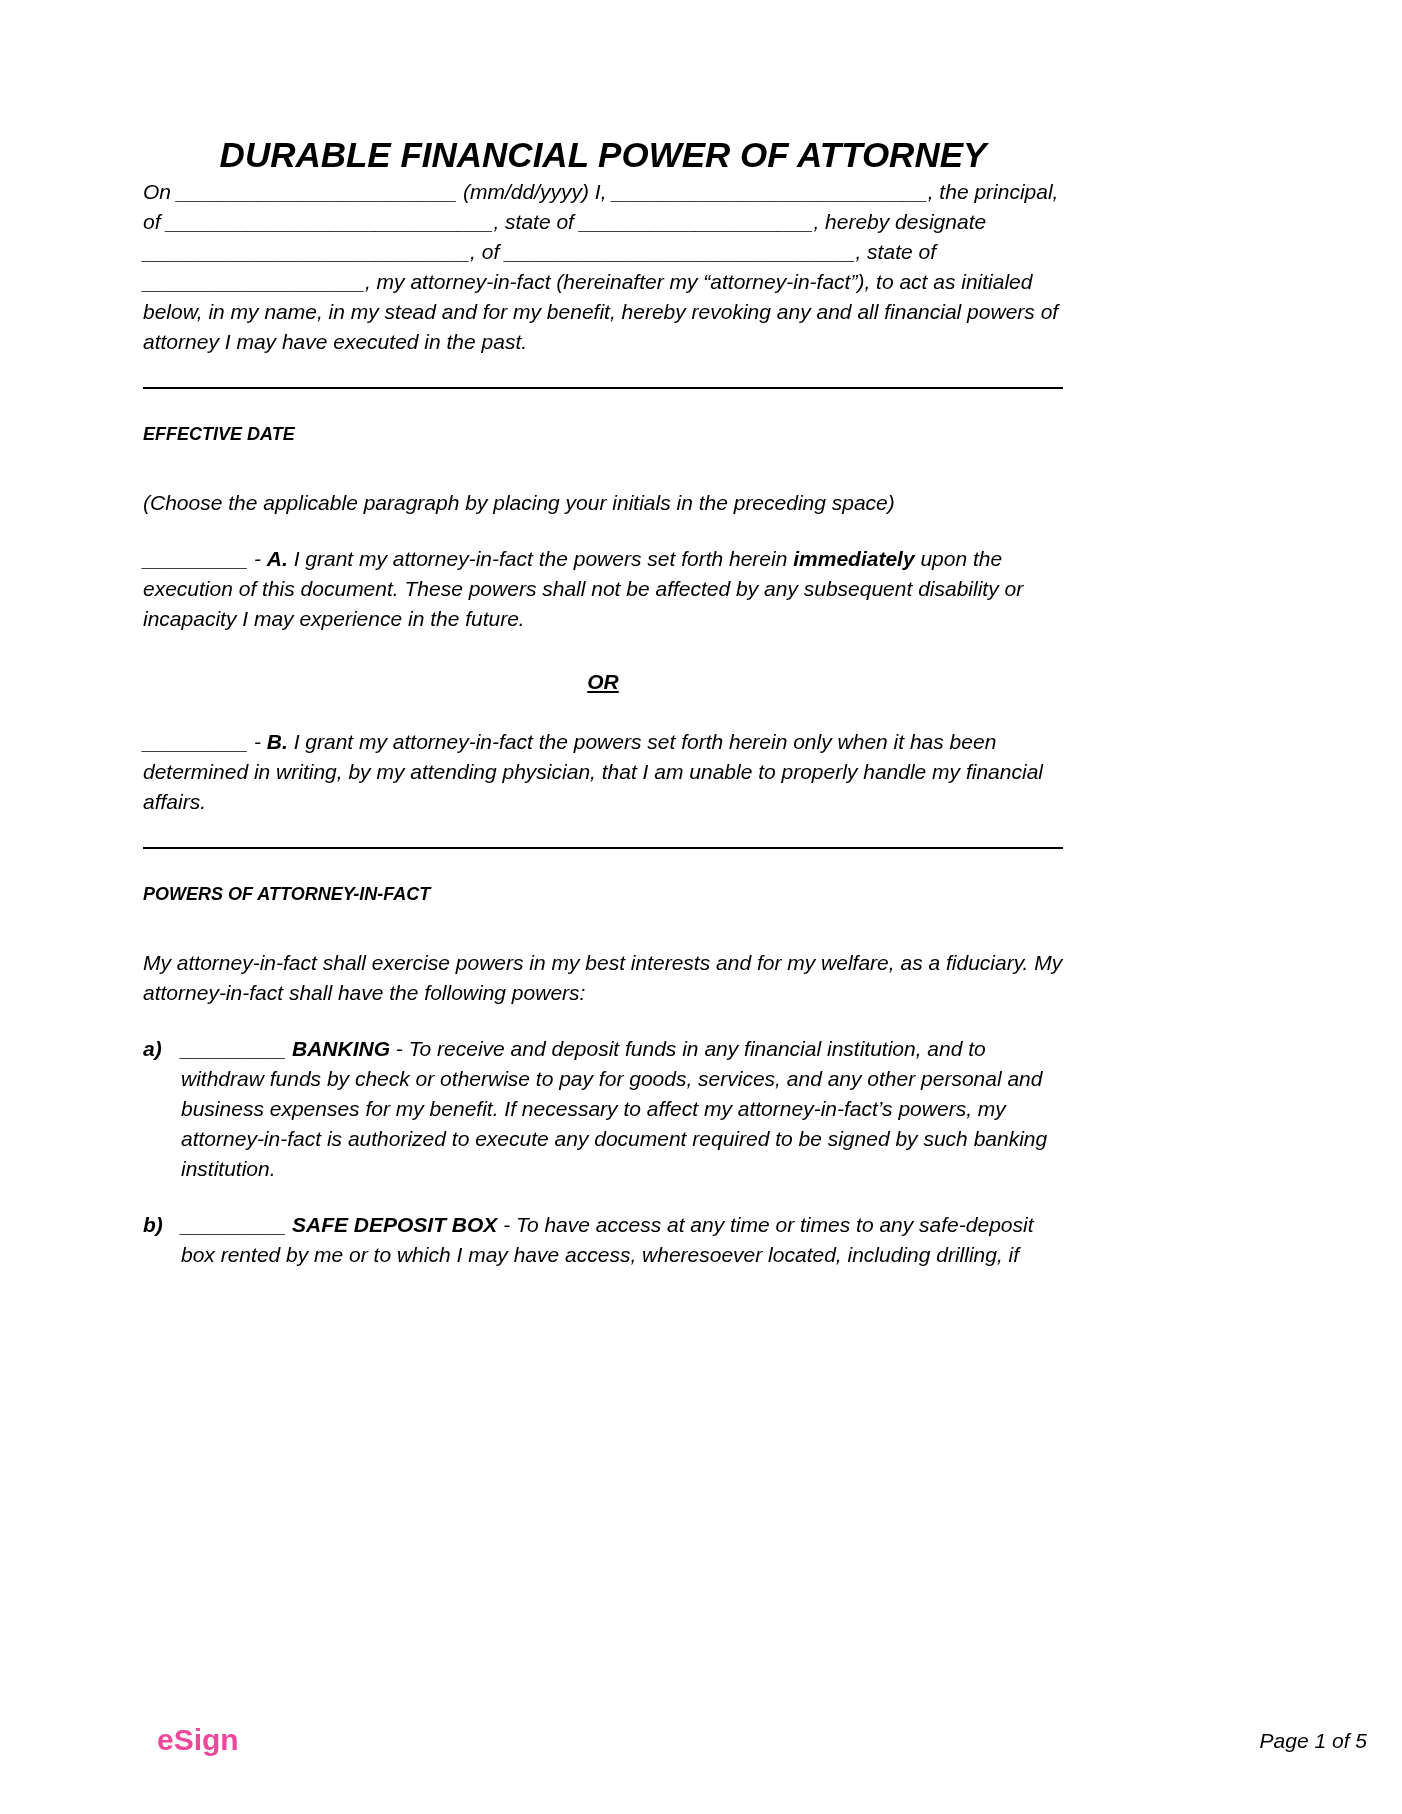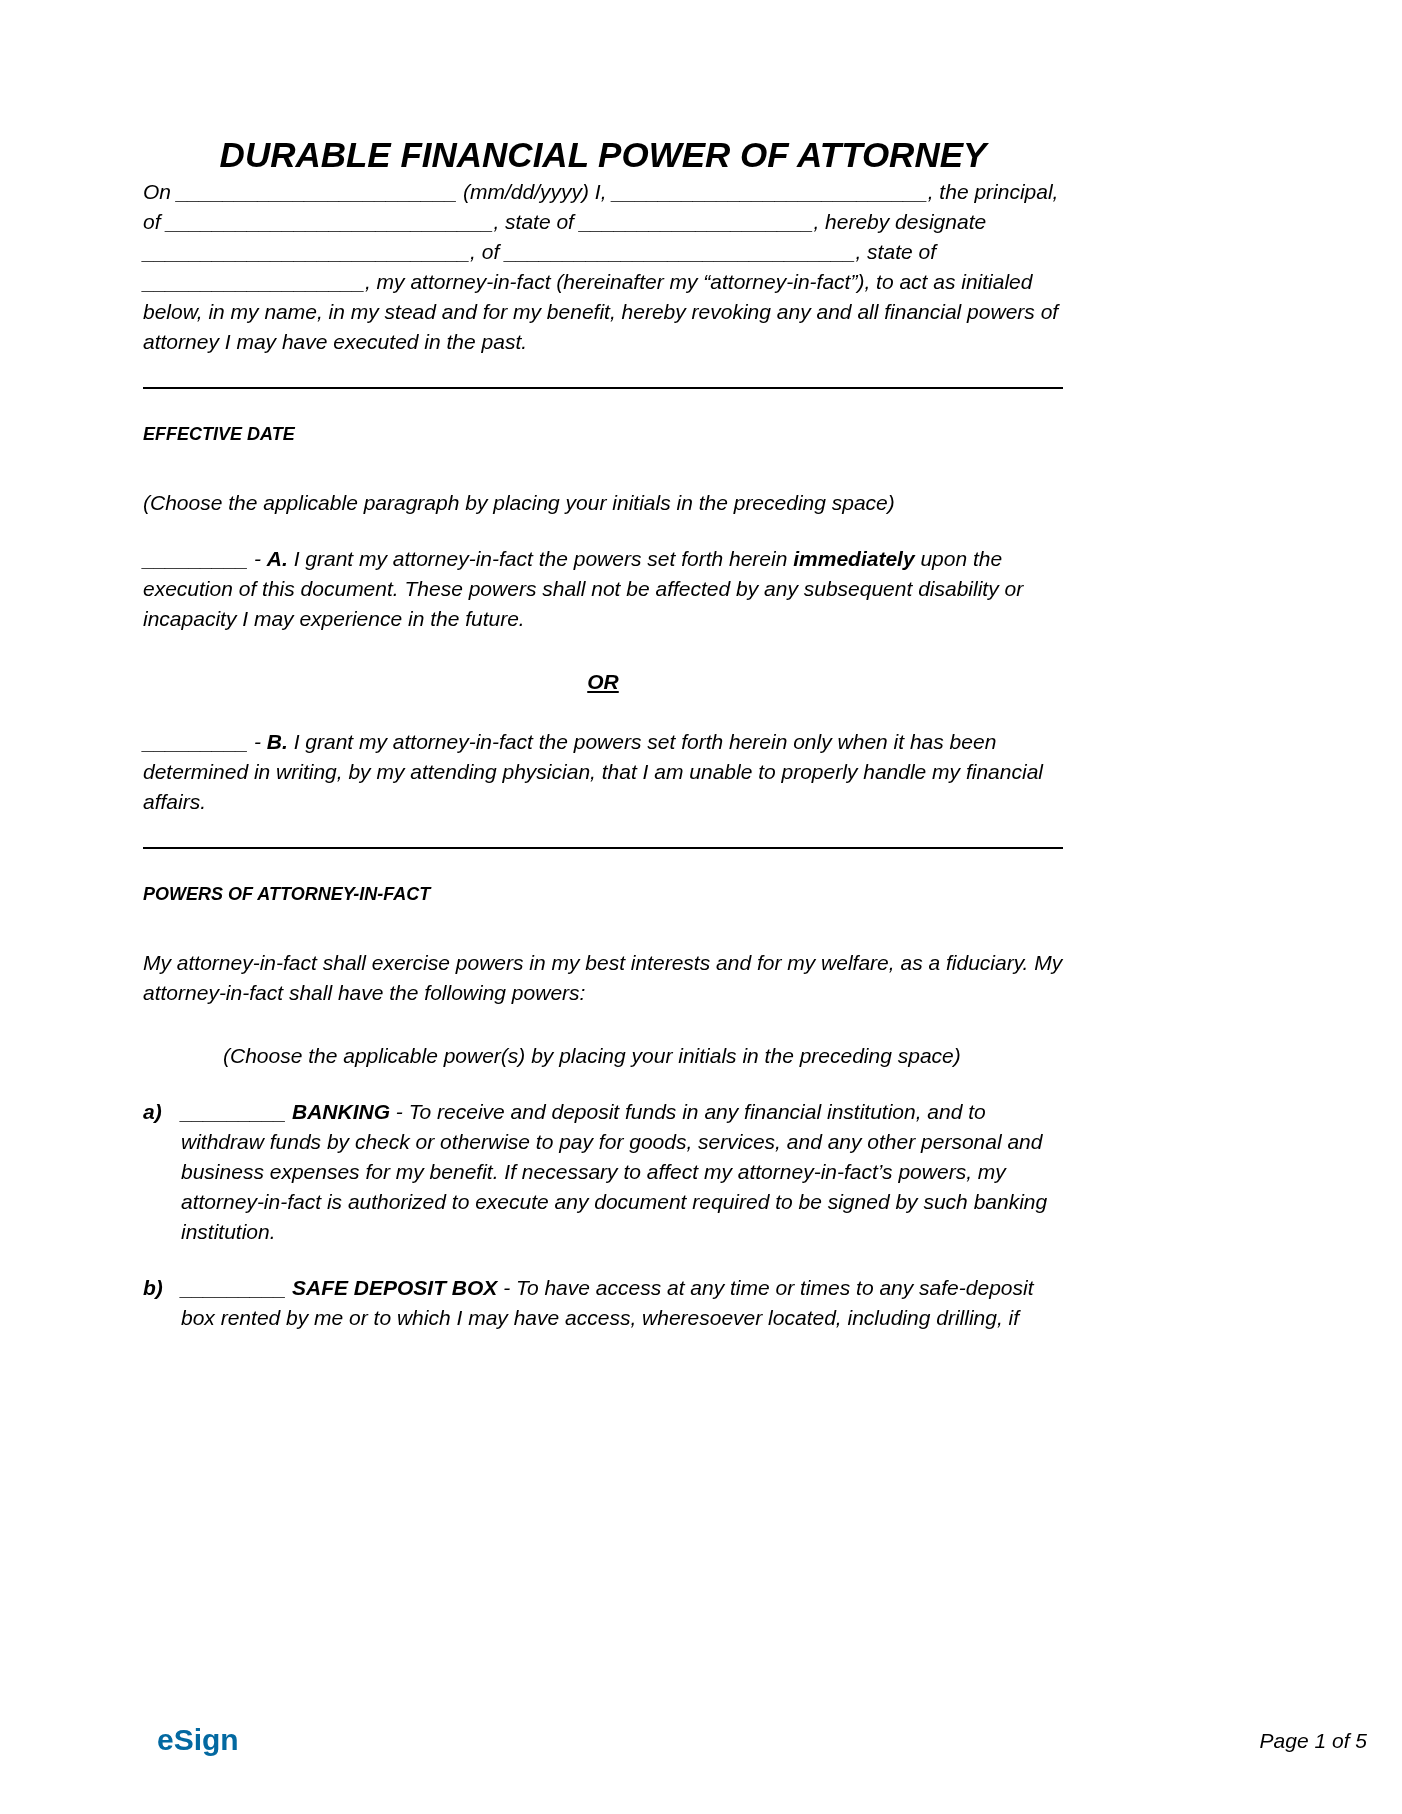--- a/index.html
+++ b/index.html
@@ -70,21 +70,21 @@
     font-weight: bold;
   }
   b { font-weight: bold; }
   .footer-brand {
     position: absolute;
     left: 157px;
     top: 1722px;
     font-size: 30px;
     line-height: 36px;
     font-weight: bold;
-    color: #0369a1;
+    color: #ec4899;
   }
   .page-indicator {
     position: absolute;
     right: 35px;
     top: 1726px;
     font-size: 21px;
     line-height: 30px;
     font-style: italic;
   }
 </style>
@@ -108,21 +108,20 @@
   <p class="or-sep">OR</p>
 
   <p class="option-b"><span class="blank">_________</span><span> - </span><b>B.</b><span> I grant my attorney-in-fact the powers set forth herein only when it has been determined in writing, by my attending physician, that I am unable to properly handle my financial affairs.</span></p>
 
   <div class="divider"></div>
 
   <h2 class="section-heading">POWERS OF ATTORNEY-IN-FACT</h2>
 
   <p class="powers-intro">My attorney-in-fact shall exercise powers in my best interests and for my welfare, as a fiduciary. My attorney-in-fact shall have the following powers:</p>
 
-  <p class="instruction-indent">(Choose the applicable power(s) by placing your initials in the preceding space)</p>
 
   <div class="power-item"><span class="marker">a)</span><span class="blank">_________</span> <b>BANKING</b><span> - To receive and deposit funds in any financial institution, and to withdraw funds by check or otherwise to pay for goods, services, and any other personal and business expenses for my benefit. If necessary to affect my attorney-in-fact’s powers, my attorney-in-fact is authorized to execute any document required to be signed by such banking institution.</span></div>
 
   <div class="power-item"><span class="marker">b)</span><span class="blank">_________</span> <b>SAFE DEPOSIT BOX</b><span> - To have access at any time or times to any safe-deposit box rented by me or to which I may have access, wheresoever located, including drilling, if</span></div>
 
 </div>
 
 <div class="footer-brand">eSign</div>
 <div class="page-indicator">Page 1 of 5</div>
 

